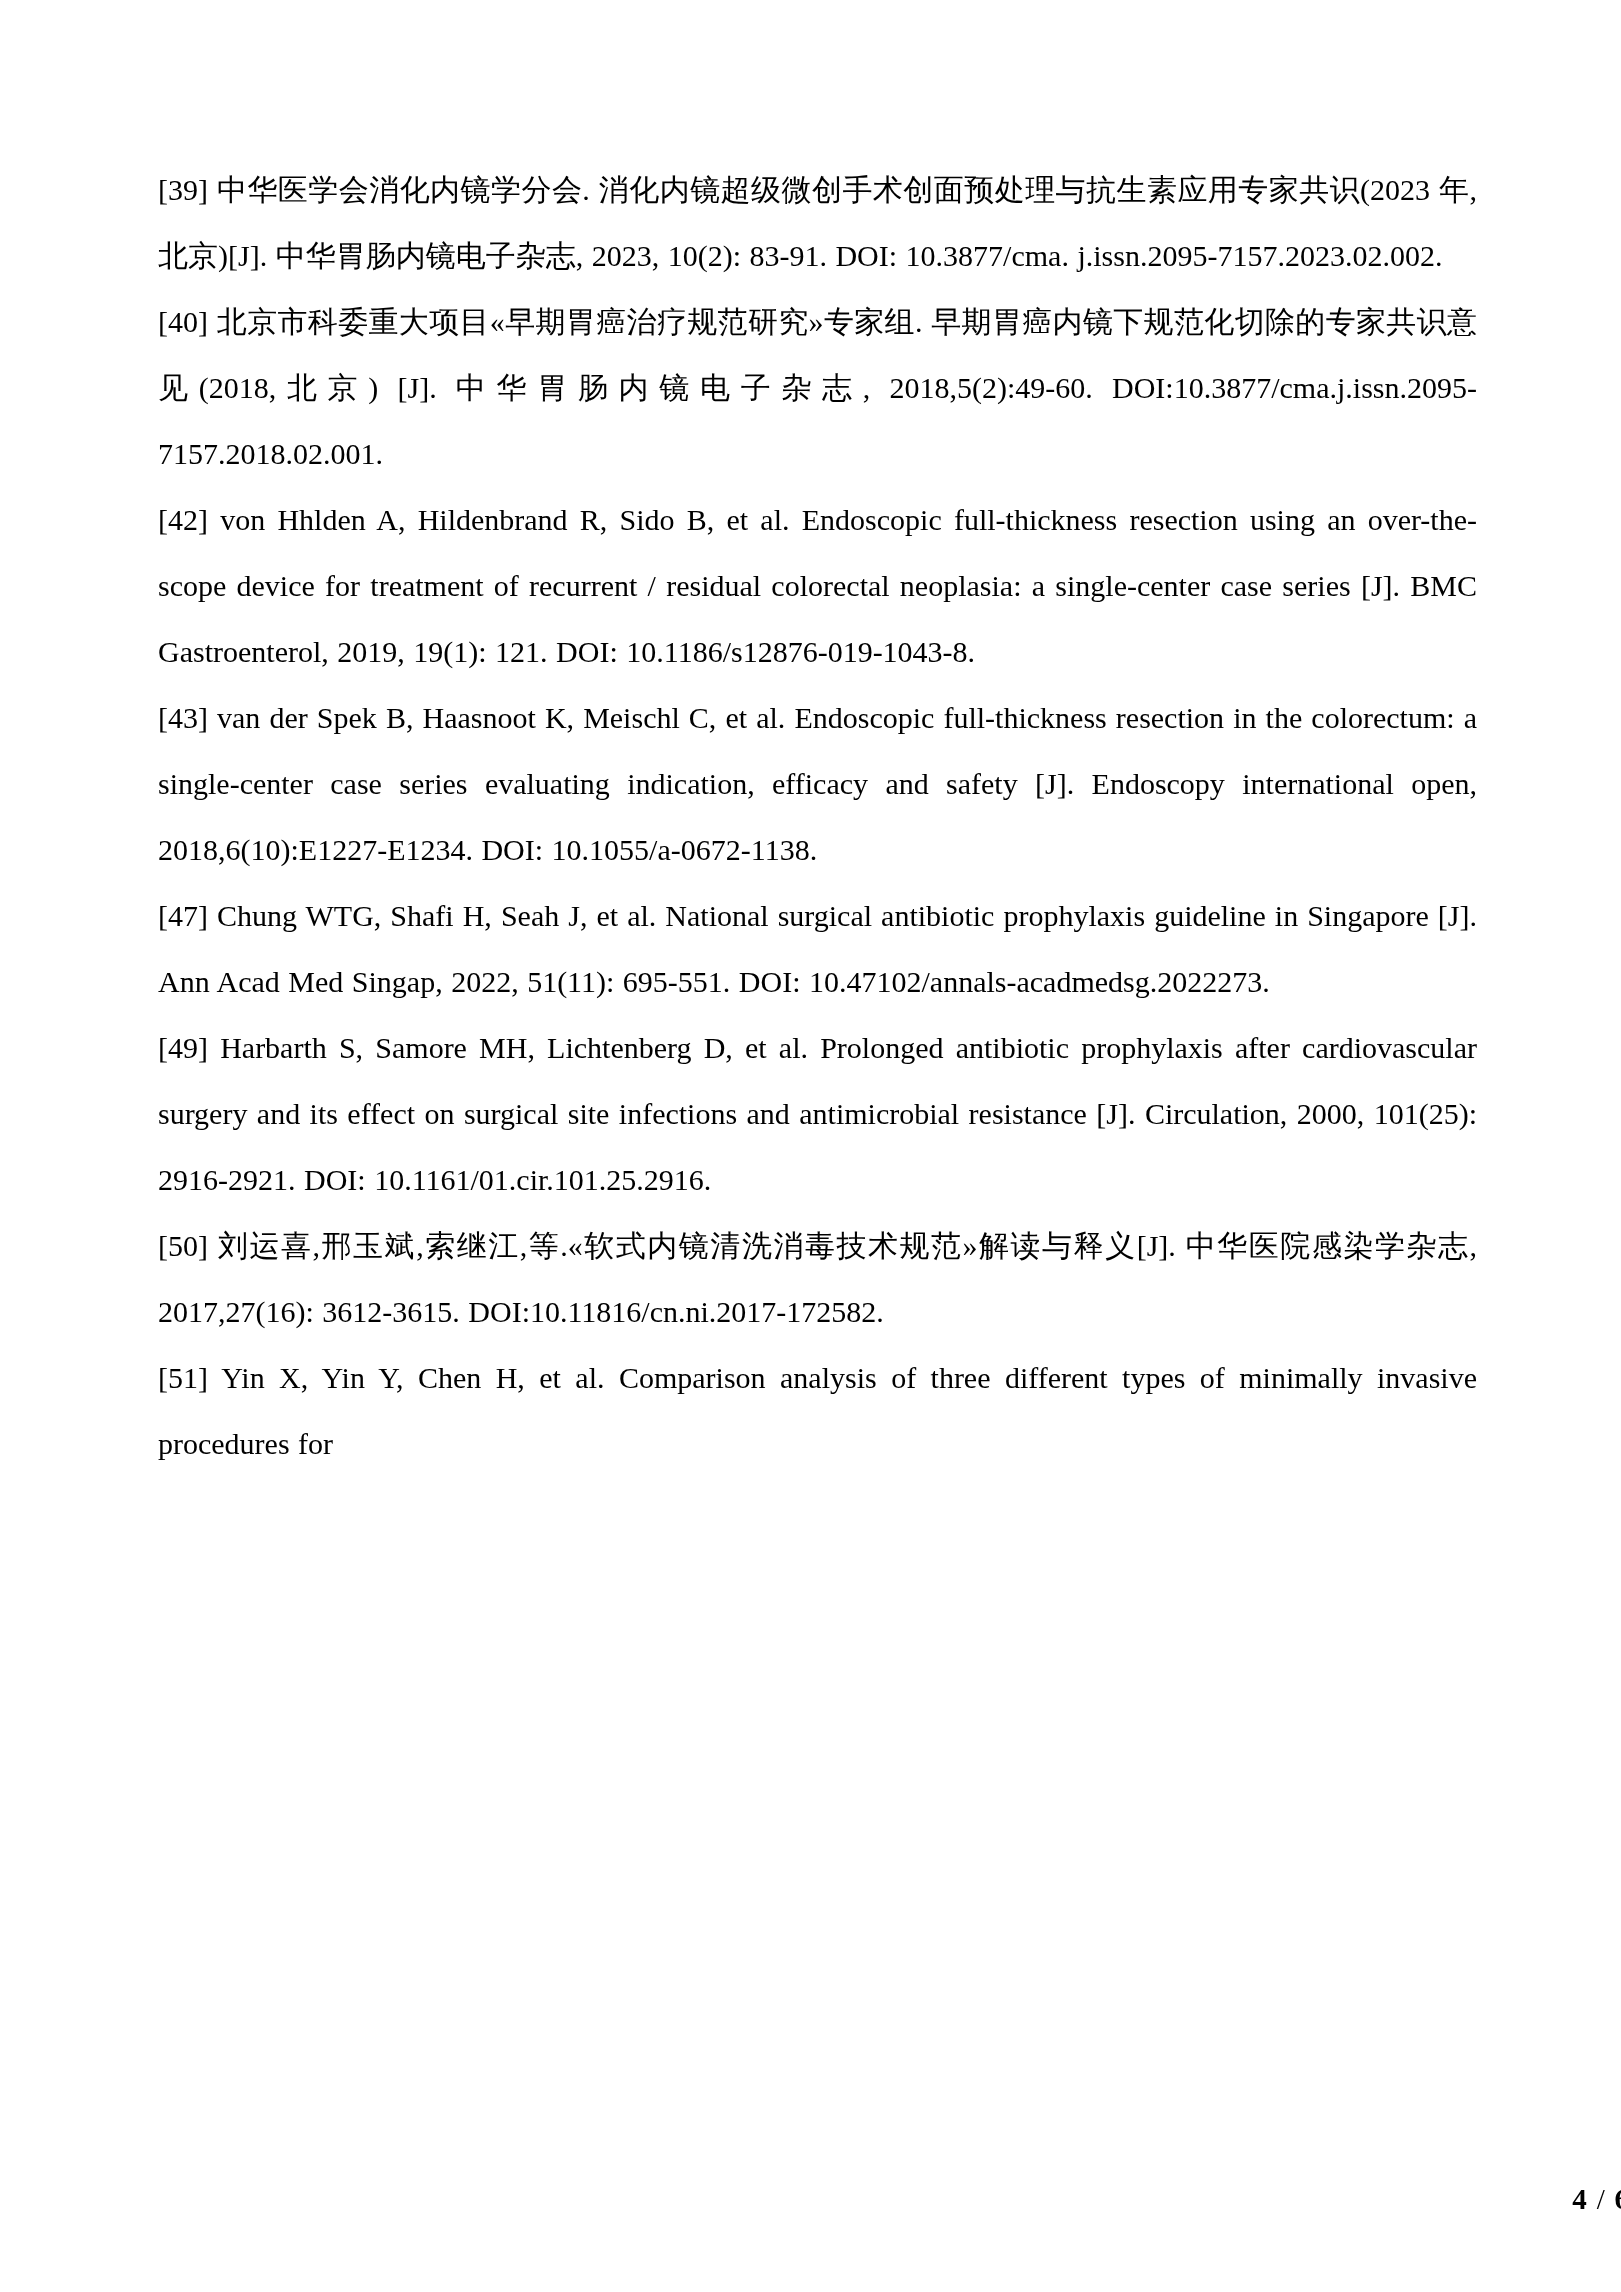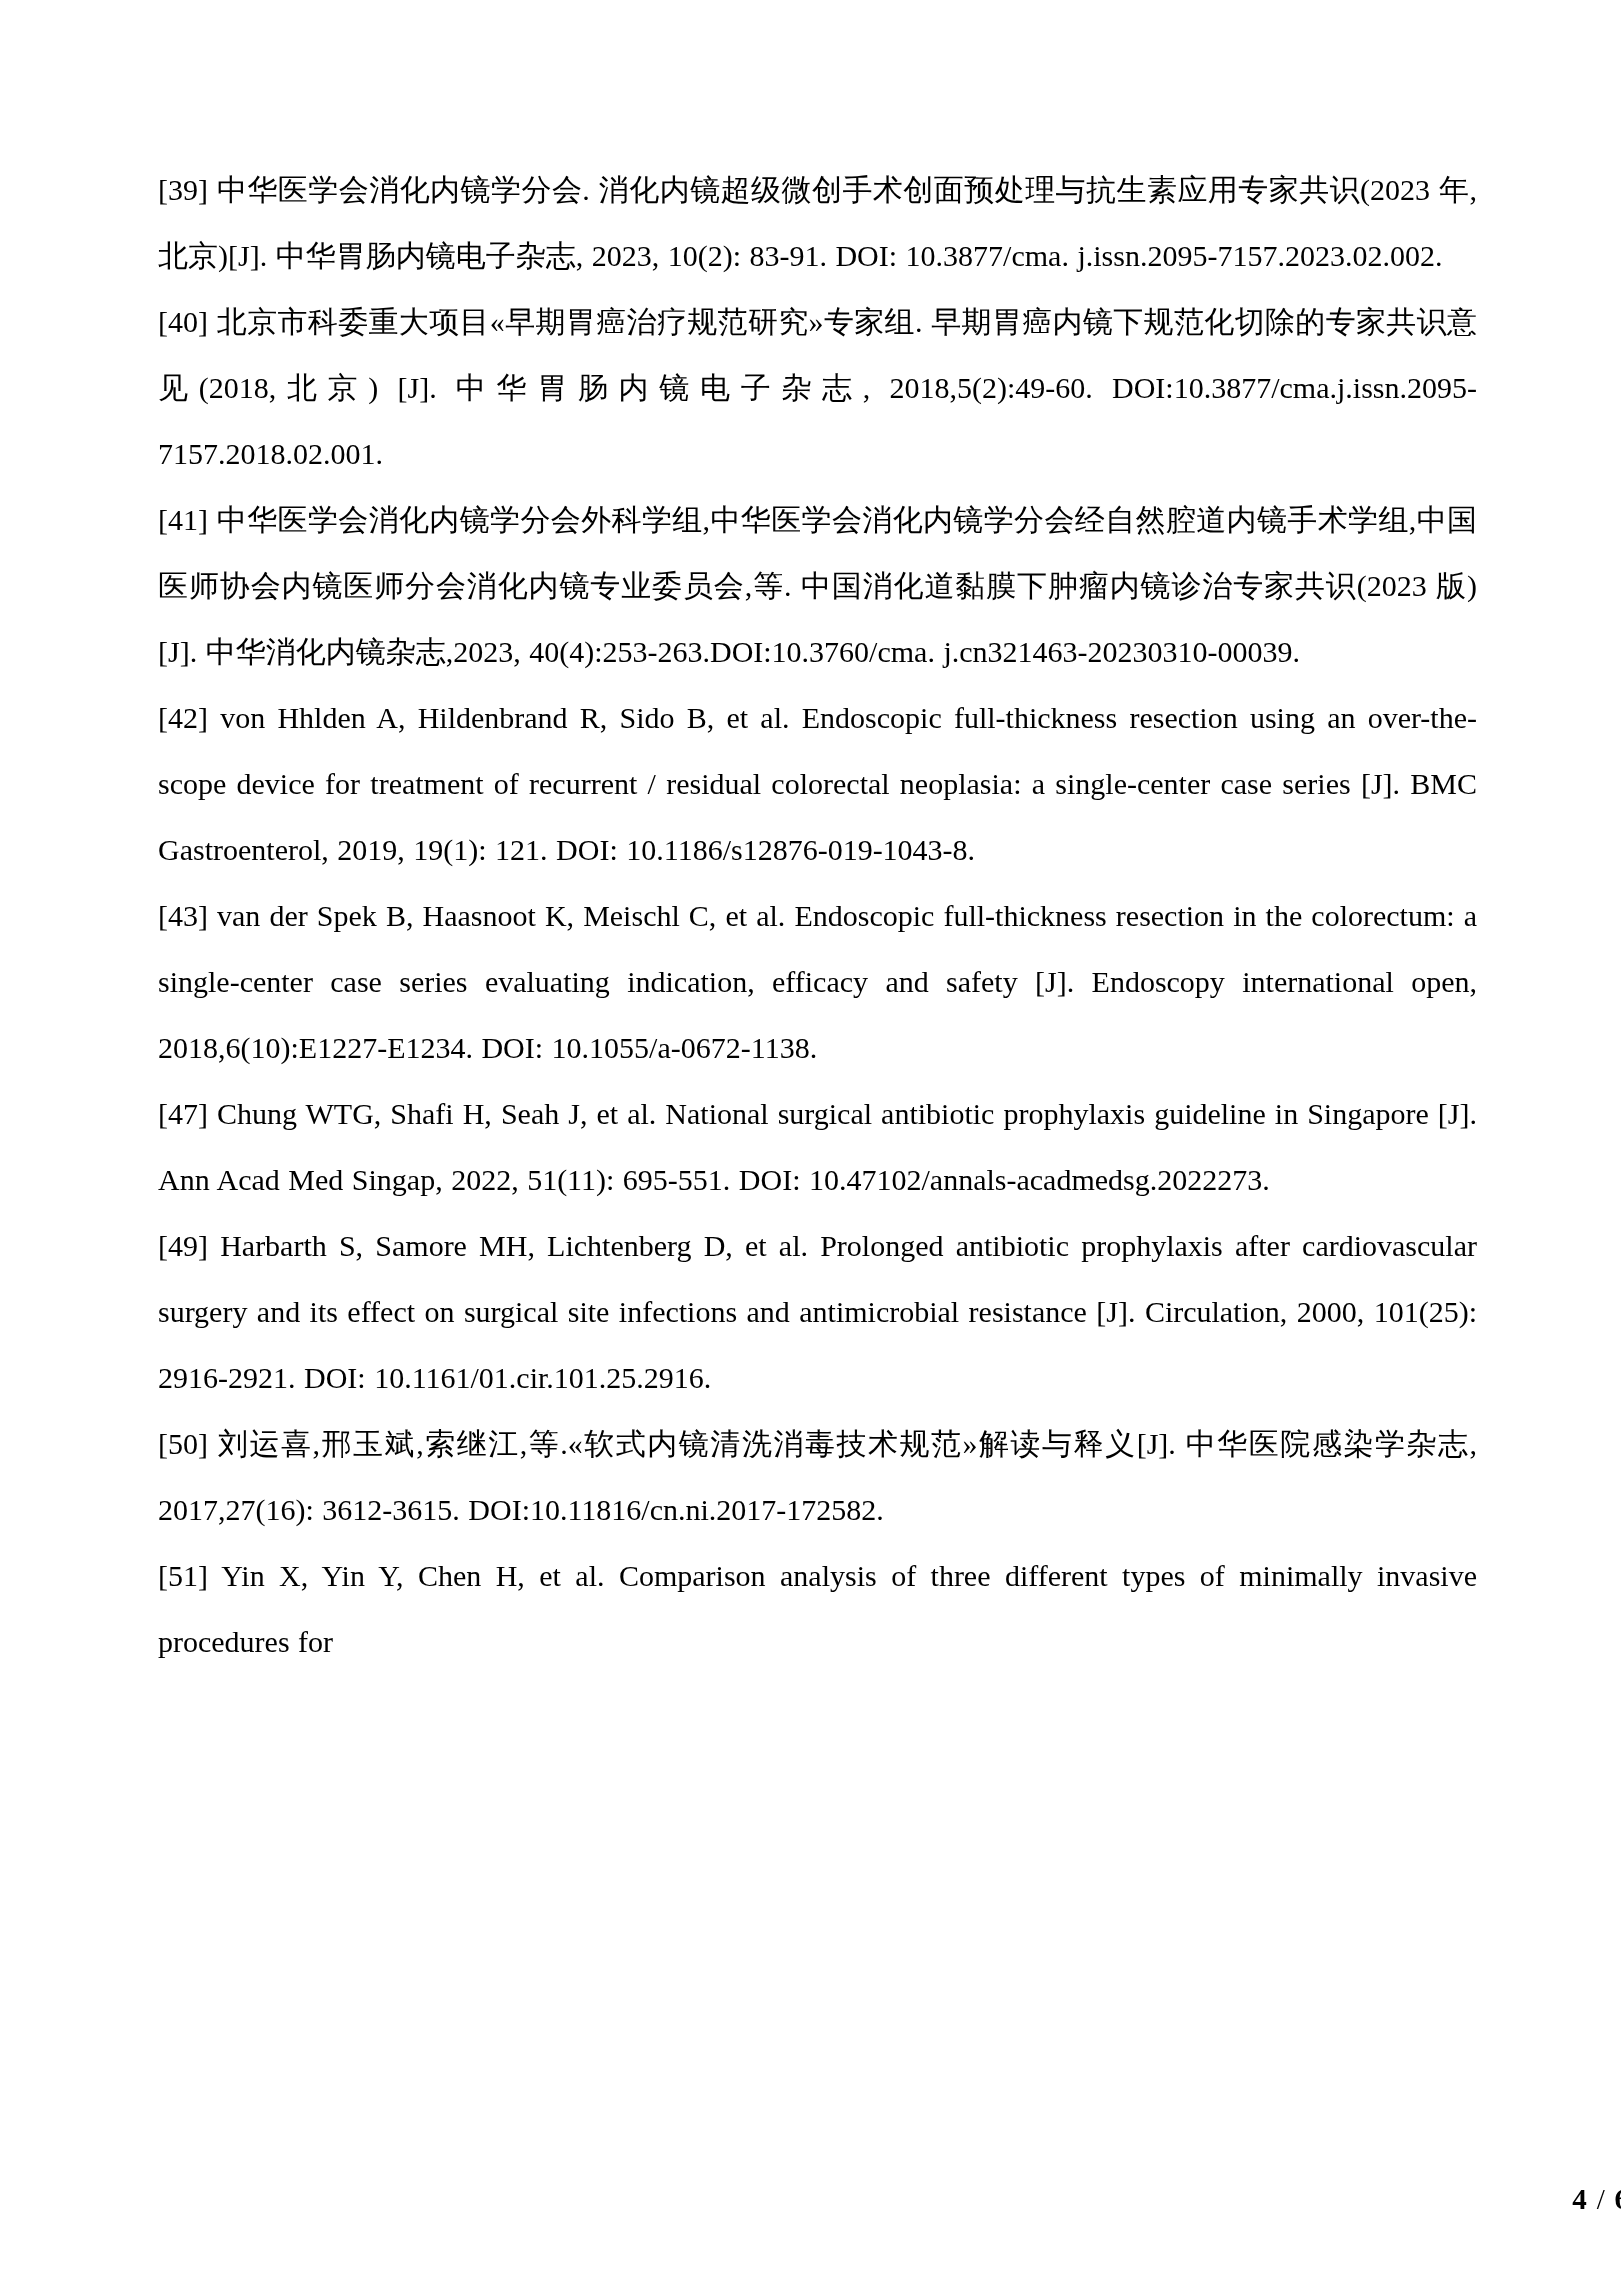--- a/index.html
+++ b/index.html
@@ -50,21 +50,20 @@
   }
 </style>
 </head>
 <body>
 
 <div class="page">
 
   <div class="content">
     <p class="ref">[39] 中华医学会消化内镜学分会. 消化内镜超级微创手术创面预处理与抗生素应用专家共识(2023 年,北京)[J]. 中华胃肠内镜电子杂志, 2023, 10(2): 83-91. DOI: 10.3877/cma. j.issn.2095-7157.2023.02.002.</p>
     <p class="ref">[40] 北京市科委重大项目«早期胃癌治疗规范研究»专家组. 早期胃癌内镜下规范化切除的专家共识意见(2018,北京) [J]. 中华胃肠内镜电子杂志, 2018,5(2):49-60. DOI:10.3877/cma.j.issn.2095-7157.2018.02.001.</p>
-    <p class="ref">[41] 中华医学会消化内镜学分会外科学组,中华医学会消化内镜学分会经自然腔道内镜手术学组,中国医师协会内镜医师分会消化内镜专业委员会,等. 中国消化道黏膜下肿瘤内镜诊治专家共识(2023 版) [J]. 中华消化内镜杂志,2023, 40(4):253-263.DOI:10.3760/cma. j.cn321463-20230310-00039.</p>
     <p class="ref">[42] von Hhlden A, Hildenbrand R, Sido B, et al. Endoscopic full-thickness resection using an over-the-scope device for treatment of recurrent / residual colorectal neoplasia: a single-center case series [J]. BMC Gastroenterol, 2019, 19(1): 121. DOI: 10.1186/s12876-019-1043-8.</p>
     <p class="ref">[43] van der Spek B, Haasnoot K, Meischl C, et al. Endoscopic full-thickness resection in the colorectum: a single-center case series evaluating indication, efficacy and safety [J]. Endoscopy international open, 2018,6(10):E1227-E1234. DOI: 10.1055/a-0672-1138.</p>
     <p class="ref">[47] Chung WTG, Shafi H, Seah J, et al. National surgical antibiotic prophylaxis guideline in Singapore [J]. Ann Acad Med Singap, 2022, 51(11): 695-551. DOI: 10.47102/annals-acadmedsg.2022273.</p>
     <p class="ref">[49] Harbarth S, Samore MH, Lichtenberg D, et al. Prolonged antibiotic prophylaxis after cardiovascular surgery and its effect on surgical site infections and antimicrobial resistance [J]. Circulation, 2000, 101(25): 2916-2921. DOI: 10.1161/01.cir.101.25.2916.</p>
     <p class="ref">[50] 刘运喜,邢玉斌,索继江,等.«软式内镜清洗消毒技术规范»解读与释义[J]. 中华医院感染学杂志, 2017,27(16): 3612-3615. DOI:10.11816/cn.ni.2017-172582.</p>
     <p class="ref">[51] Yin X, Yin Y, Chen H, et al. Comparison analysis of three different types of minimally invasive procedures for</p>
   </div>
 
   <div class="footer">
     <span class="num">4</span><span class="sep">/</span><span class="num">6</span>

